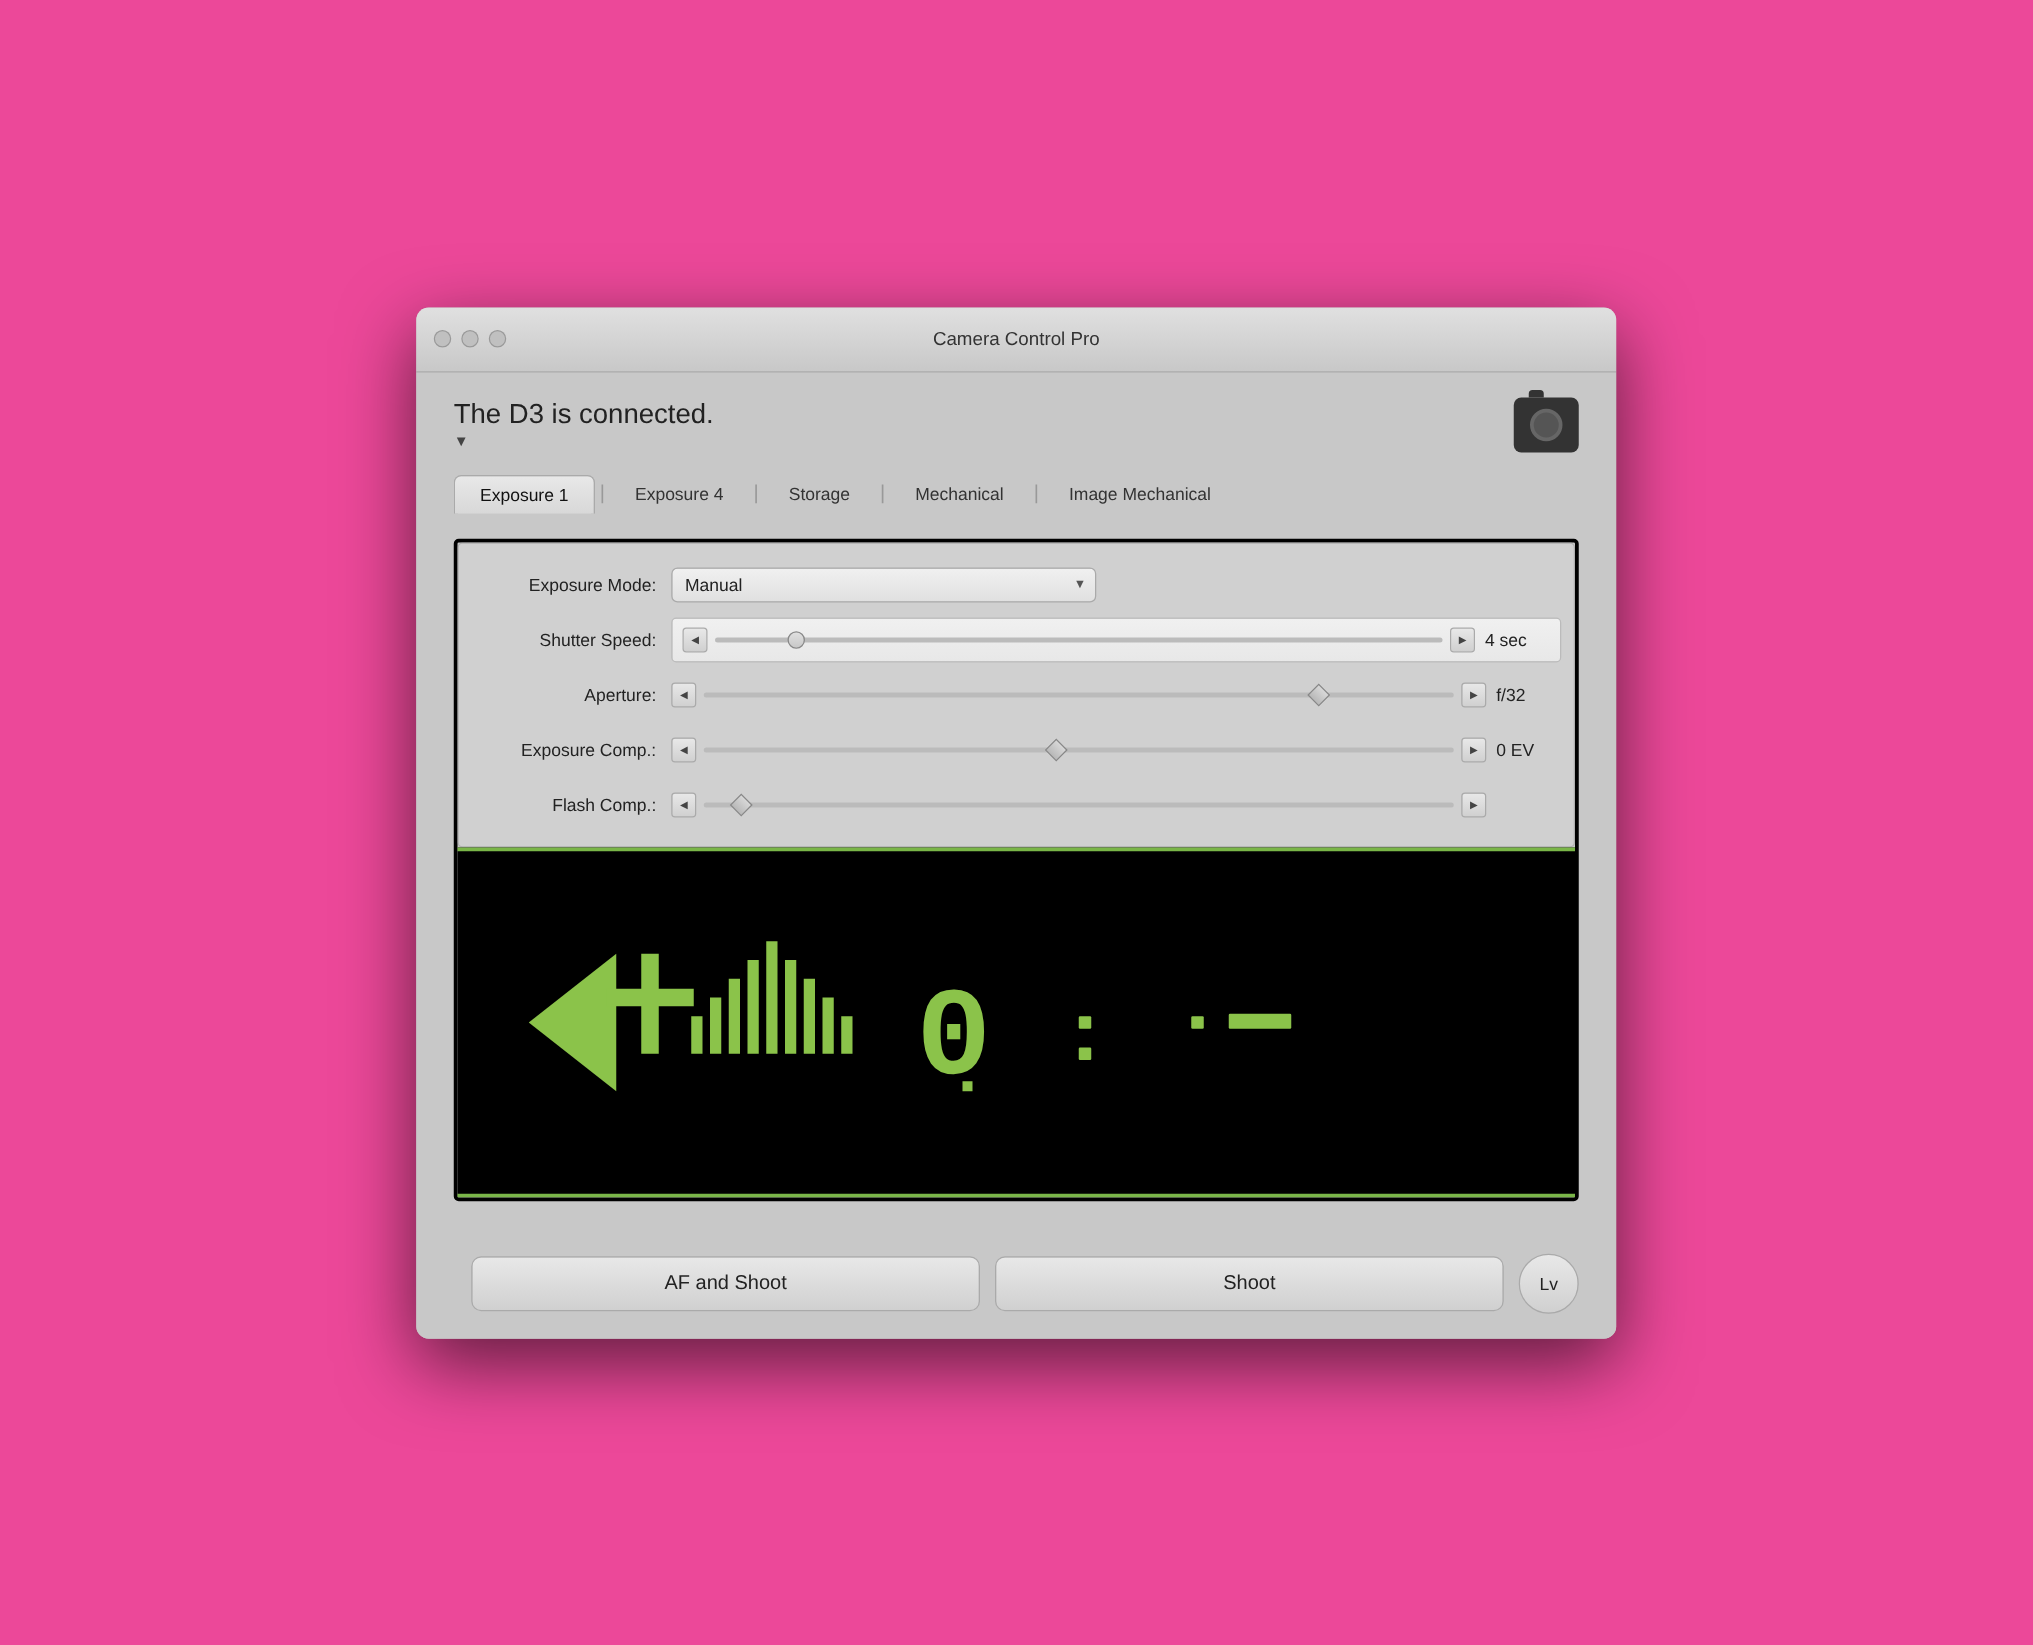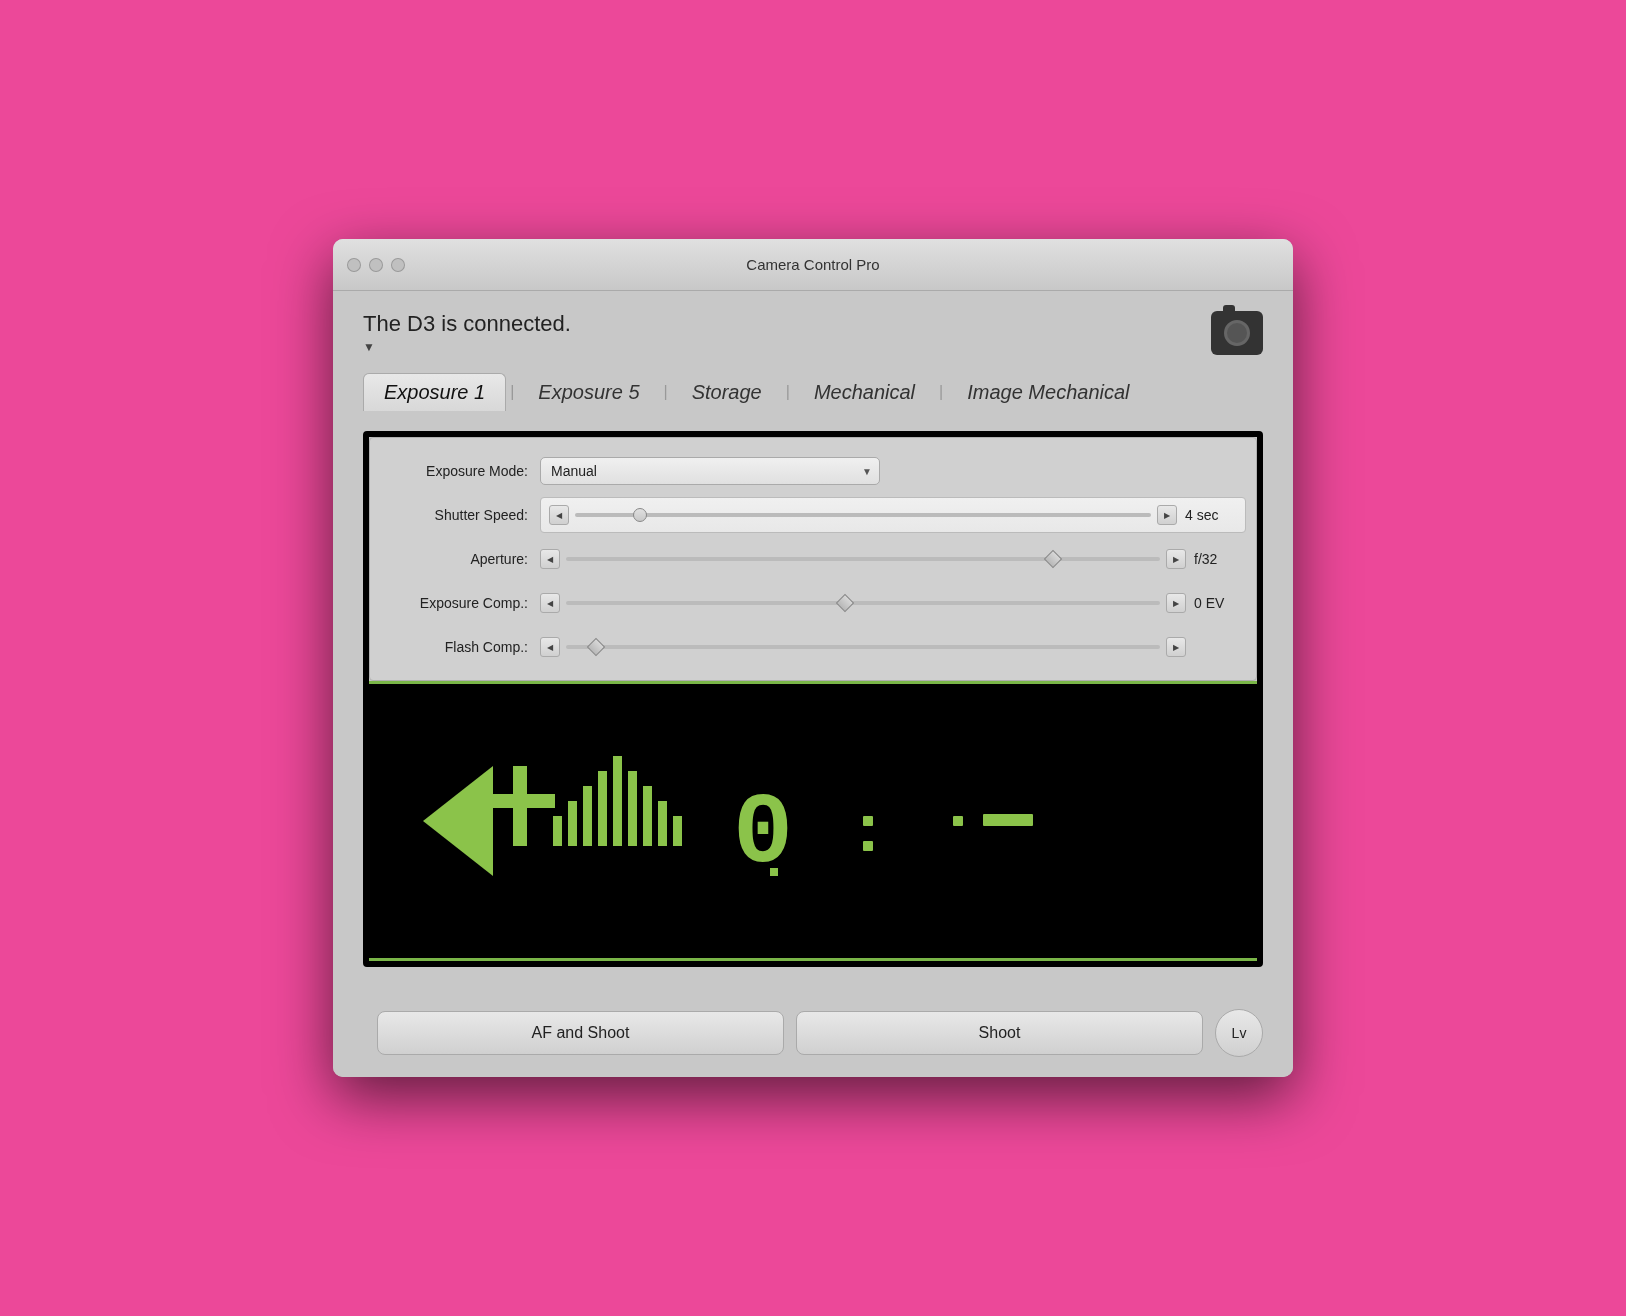--- a/index.html
+++ b/index.html
@@ -135,28 +135,27 @@
     
     .tabs {
       display: flex;
       gap: 2px;
       margin-bottom: 20px;
       align-items: center;
     }
 
     .tab {
       padding: 7px 20px;
-      font-size: 20px;
+      font-size: 14px;
       color: #333;
       cursor: pointer;
       border-radius: 6px 6px 0 0;
       background: transparent;
       border: none;
       font-family: inherit;
-      font-style: italic;
     }
 
     .tab.active {
       background: linear-gradient(to bottom, #e8e8e8, #d8d8d8);
       border: 1px solid #aaa;
       border-bottom: none;
       color: #111;
       font-weight: 500;
     }
 
@@ -366,21 +365,21 @@
       color: #222;
       cursor: pointer;
       font-weight: 500;
       margin-left: 12px;
       display: flex;
       align-items: center;
       justify-content: center;
     }
 
     .controls-wrapper {
-      border: 6px solid #000000;
+      border: 3px solid #000000;
       border-radius: 4px;
       overflow: hidden;
     }
   </style>
 </head>
 <body>
 
 <div class="desktop-bg">
   <div class="window">
 
@@ -401,21 +400,21 @@
           <div class="dropdown-arrow-row">
             <span class="dropdown-arrow">▼</span>
           </div>
         </div>
         <div class="camera-icon"></div>
       </div>
 
       <div class="tabs">
         <button class="tab active">Exposure 1</button>
         <span class="tab-separator">|</span>
-        <button class="tab">Exposure 5</button>
+        <button class="tab">Exposure 4</button>
         <span class="tab-separator">|</span>
         <button class="tab">Storage</button>
         <span class="tab-separator">|</span>
         <button class="tab">Mechanical</button>
         <span class="tab-separator">|</span>
         <button class="tab">Image Mechanical</button>
       </div>
 
       <div class="controls-wrapper">
         <div class="controls-area">

